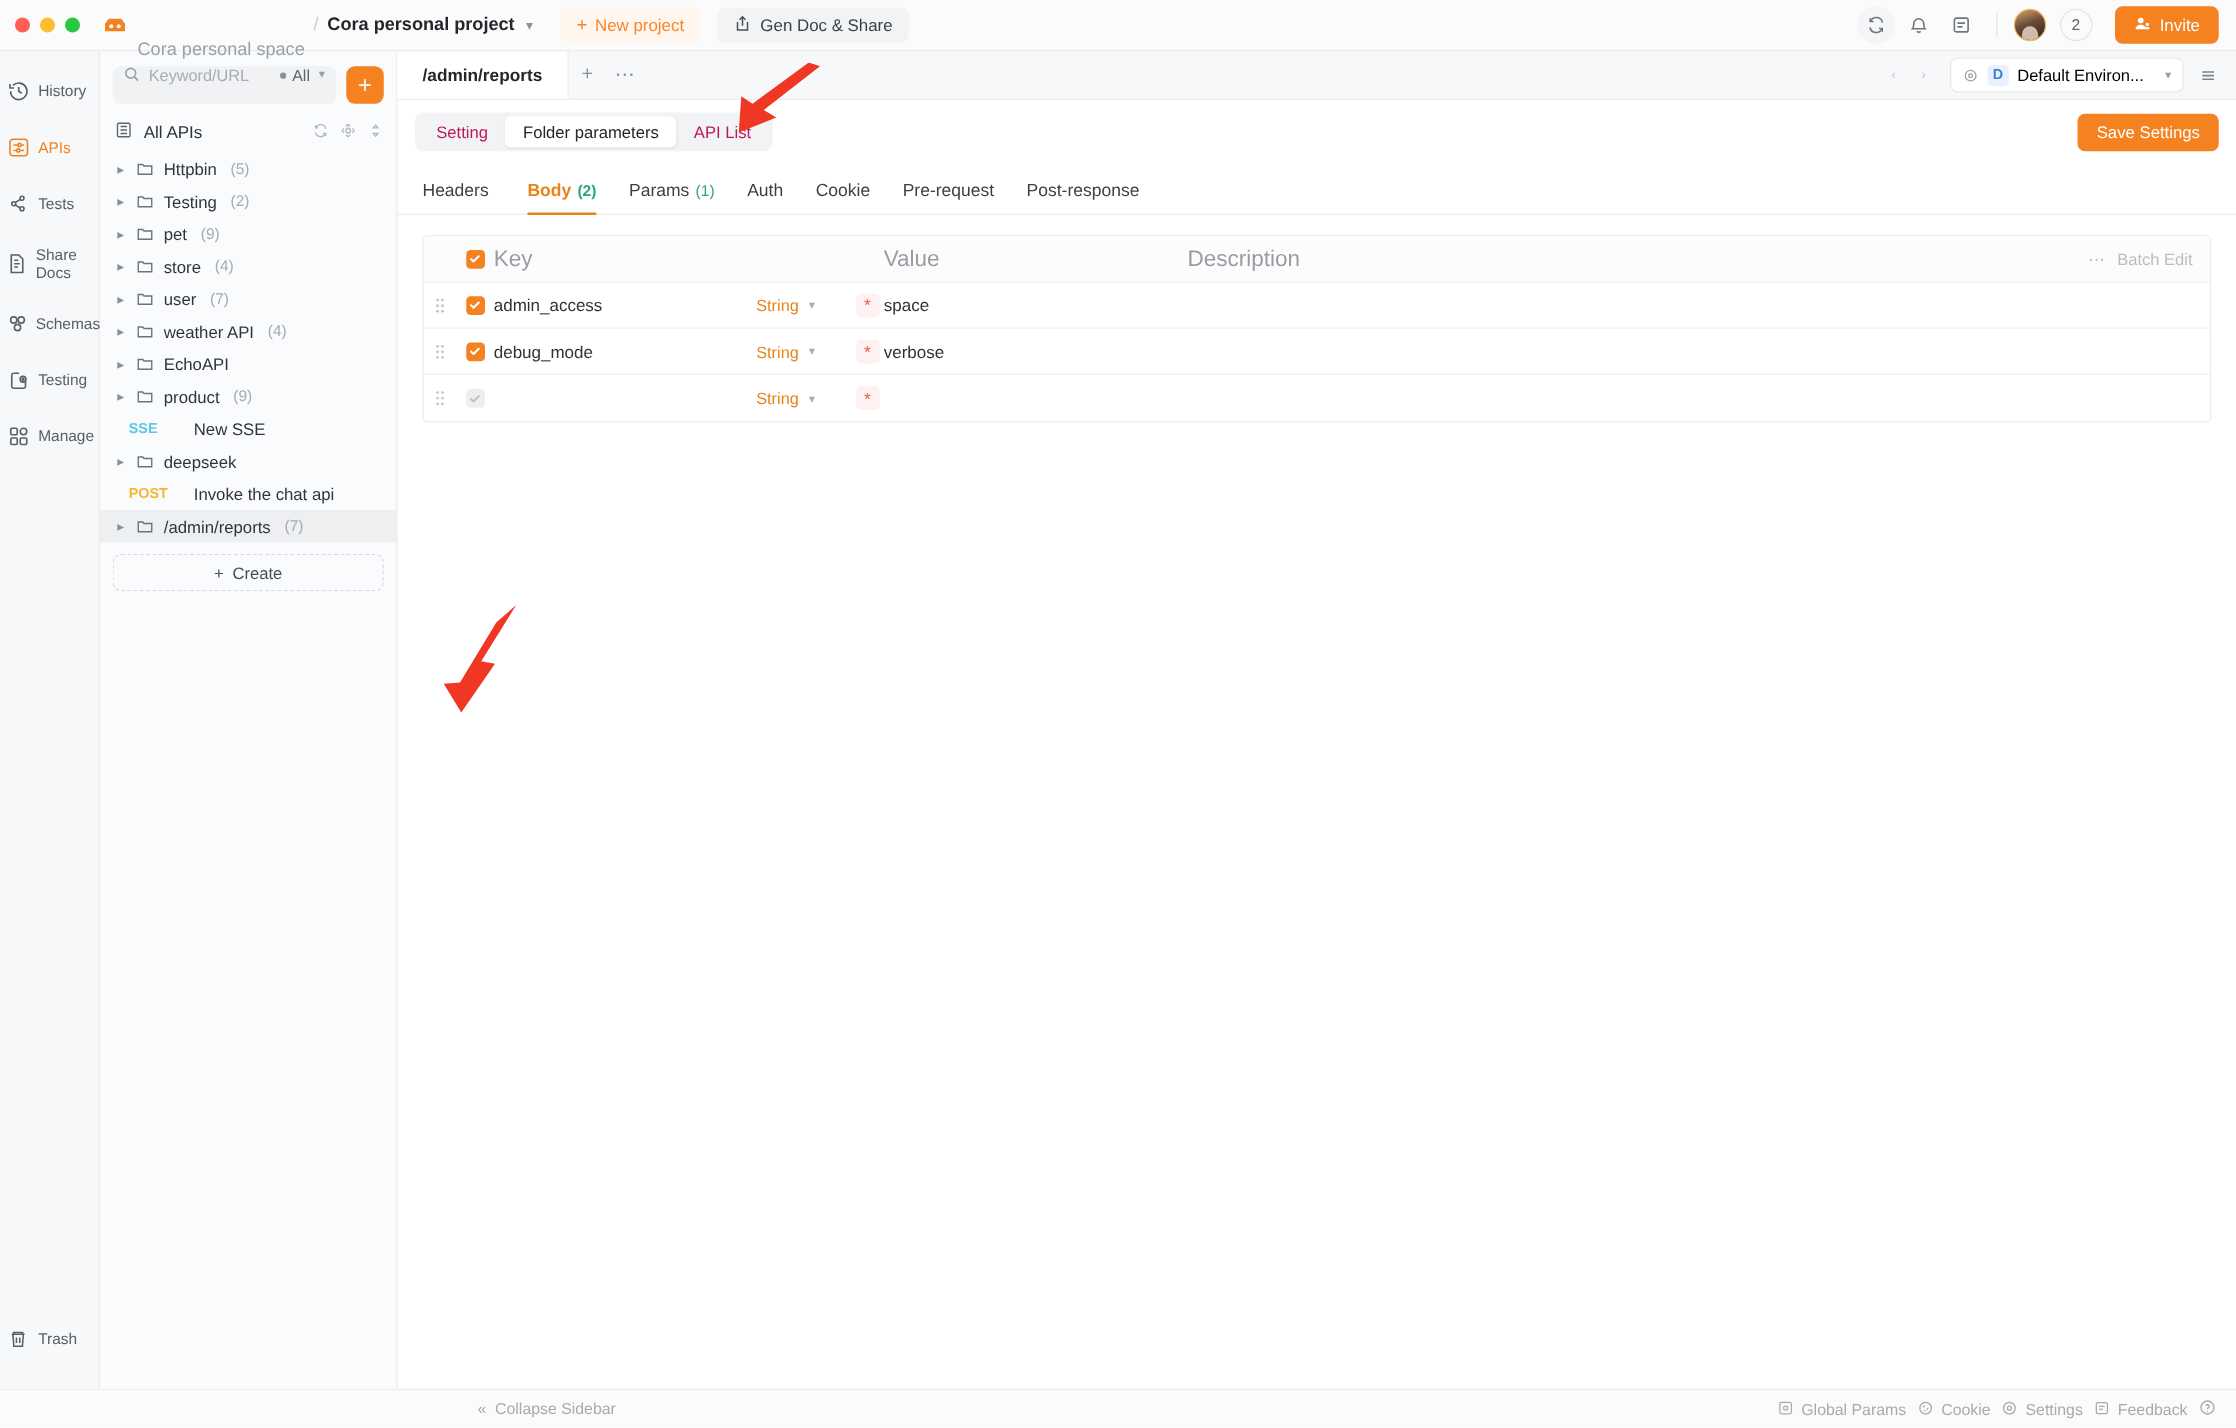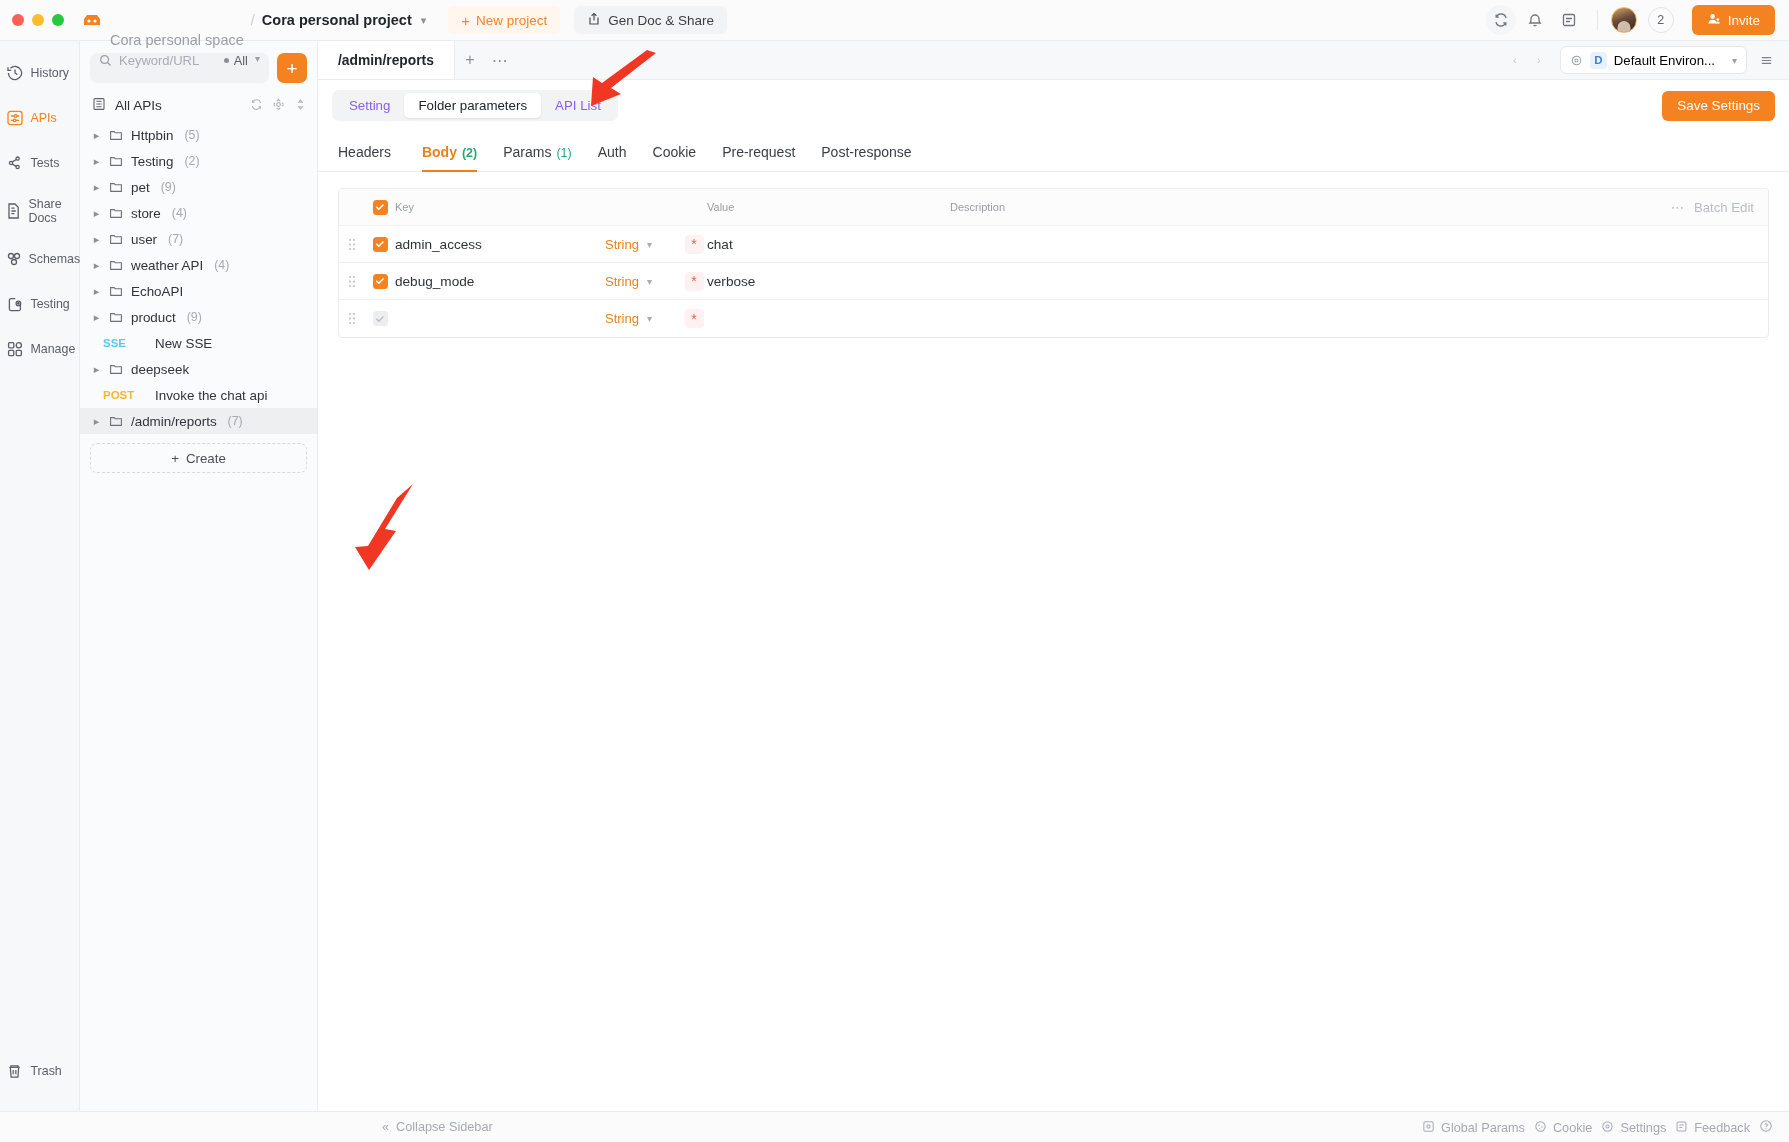--- a/index.html
+++ b/index.html
@@ -180,21 +180,21 @@
   .envbox .chev { color: #9aa0a8; font-size: 10px; margin-left: 10px; }
   .hamb { width: 26px; height:28px; display:flex;align-items:center;justify-content:center;color:#7d828a;cursor:pointer; margin-left:4px;}
 
   .subtabrow {
     display: flex; align-items: center; padding: 10px 14px 0 14px; position: relative;
   }
   .segmented {
     display: inline-flex; background: #f2f3f5; border-radius: 7px; padding: 3px;
   }
   .seg {
-    padding: 5px 14px; font-size: 13.3px; color: #8b5cf6; border-radius: 5px; cursor: pointer;
+    padding: 5px 14px; font-size: 13.3px; color: #be185d; border-radius: 5px; cursor: pointer;
   }
   .seg.active { background: #fff; color: #23262b; box-shadow: 0 1px 2px rgba(0,0,0,.08); }
   .savebtn {
     margin-left: auto; background: #f58220; color: #fff; font-size: 13.4px;
     height: 30px; padding: 0 15px; border-radius: 6px; display:flex;align-items:center; cursor:pointer;
   }
 
   .paramtabs {
     display: flex; align-items: center; gap: 26px;
     padding: 0 20px; margin-top: 14px; border-bottom: 1px solid #eceef1;
@@ -222,21 +222,21 @@
   .c-type .tname { color: #e8821c; font-size: 13px; margin-left: 20px; }
   .c-type .chev { color: #a9aeb5; font-size: 10px; }
   .c-req { width: 26px; display:flex; align-items:center; justify-content:center; }
   .c-req .star {
     width: 19px; height: 19px; border-radius: 4px; background: #fdf1f1; color: #e8604c;
     display:flex;align-items:center;justify-content:center;font-size:14px; line-height: 1;
   }
   .c-val { flex: 0 0 243px; font-size: 13.6px; color: #2f3338; }
   .c-desc { flex: 1; font-size: 13.6px; color: #2f3338; }
   .c-tools { display: flex; align-items: center; gap: 10px; padding-right: 14px; color: #b9bdc3; font-size: 13.2px; }
-  .thead .c-key, .thead .c-val, .thead .c-desc { color: #989da4; font-size: 11px; }
+  .thead .c-key, .thead .c-val, .thead .c-desc { color: #989da4; font-size: 18px; }
 
   .chk {
     width: 15px; height: 15px; border-radius: 3.5px; background: #f58220;
     display: flex; align-items: center; justify-content: center;
   }
   .chk svg { display:block; }
   .chk.empty { background: #eceef0; }
   .chk.empty svg path { stroke: #bec2c8; }
 
   
@@ -695,21 +695,21 @@
               </span>
             </div>
             <div class="c-key">admin_access</div>
             <div class="c-type">
               <span class="tname">String</span>
               <span class="chev">▾</span>
             </div>
             <div class="c-req">
               <span class="star">*</span>
             </div>
-            <div class="c-val">chat</div>
+            <div class="c-val">space</div>
             <div class="c-desc"></div>
             <div class="c-tools"></div>
           </div>
 
           <div class="trow">
             <div class="c-drag">
               <svg width="8" height="13" viewBox="0 0 8 13" fill="#c0c4ca">
                   <circle cx="2" cy="2" r="1.1"></circle>
                   <circle cx="6" cy="2" r="1.1"></circle>
                   <circle cx="2" cy="6.5" r="1.1"></circle>

